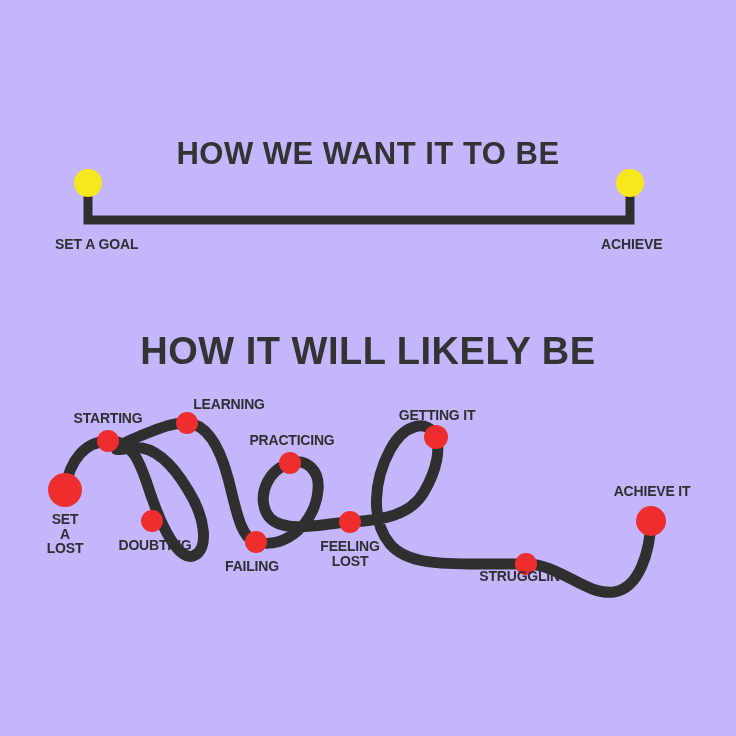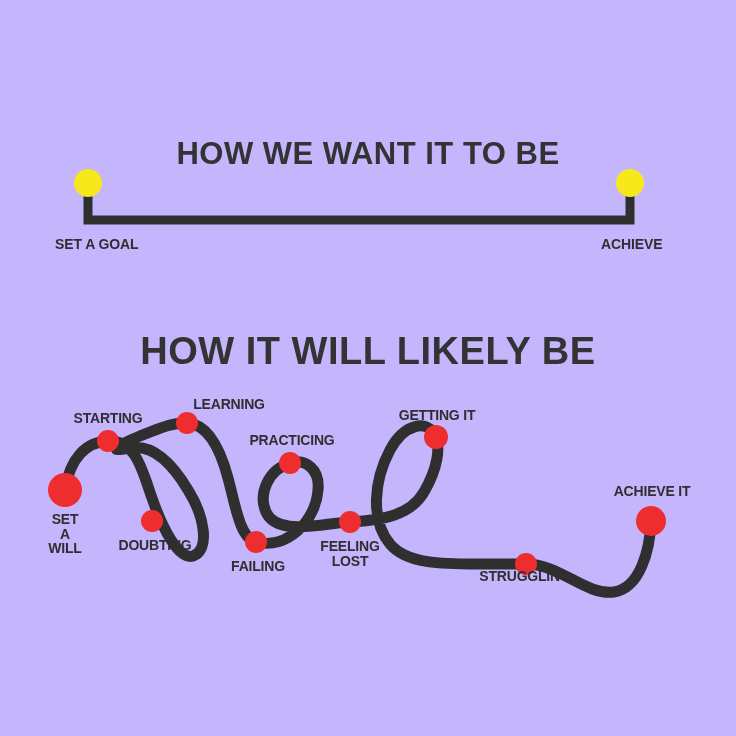--- a/index.html
+++ b/index.html
@@ -106,25 +106,25 @@
 
   <div class="headline" id="title-bottom">HOW IT WILL LIKELY BE</div>
 
   <div class="bracket-label" id="label-set-a-goal-top">SET A GOAL</div>
 
   <div class="bracket-label" id="label-achieve-top">ACHIEVE</div>
 
   <div id="reality-labels">
       <div class="node-label" style="left: 65px; top: 512px;">SET
 A
-WILL</div>
+LOST</div>
       <div class="node-label" style="left: 108px; top: 411px;">STARTING</div>
       <div class="node-label" style="left: 193px; top: 397px; margin-left: 36px;">LEARNING</div>
       <div class="node-label" style="left: 155px; top: 538px;">DOUBTING</div>
-      <div class="node-label" style="left: 258px; top: 559px;">FAILING</div>
+      <div class="node-label" style="left: 252px; top: 559px;">FAILING</div>
       <div class="node-label" style="left: 292px; top: 433px;">PRACTICING</div>
       <div class="node-label" style="left: 350px; top: 539px;">FEELING
 LOST</div>
       <div class="node-label" style="left: 437px; top: 408px;">GETTING IT</div>
       <div class="node-label" style="left: 525px; top: 534px; margin-top: 35px;">STRUGGLING</div>
       <div class="node-label" style="left: 652px; top: 484px;">ACHIEVE IT</div>
     </div>
 
 </div>
 

